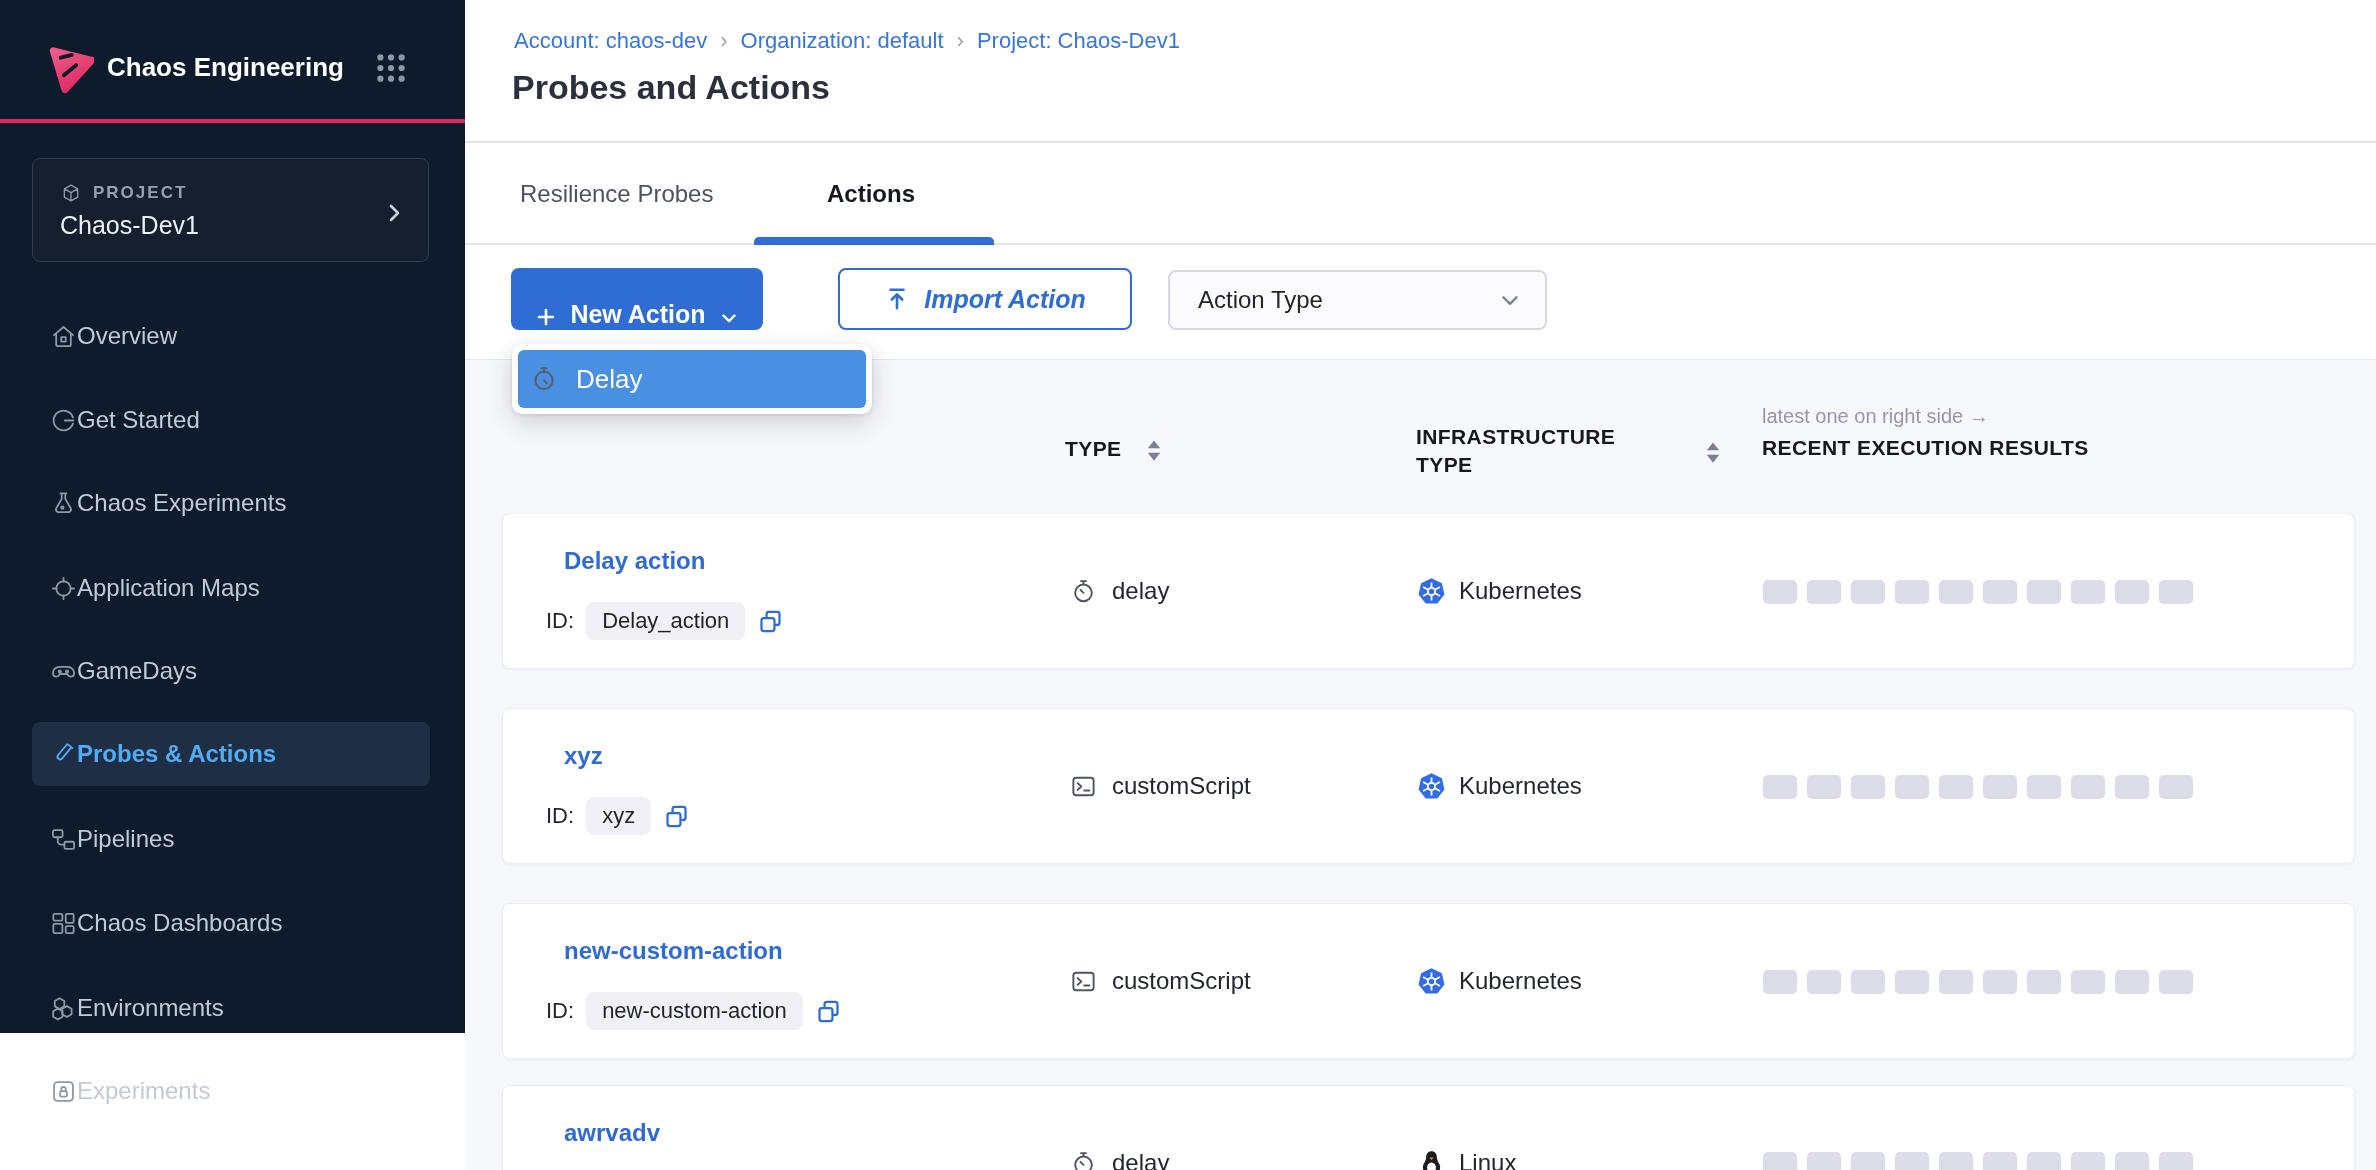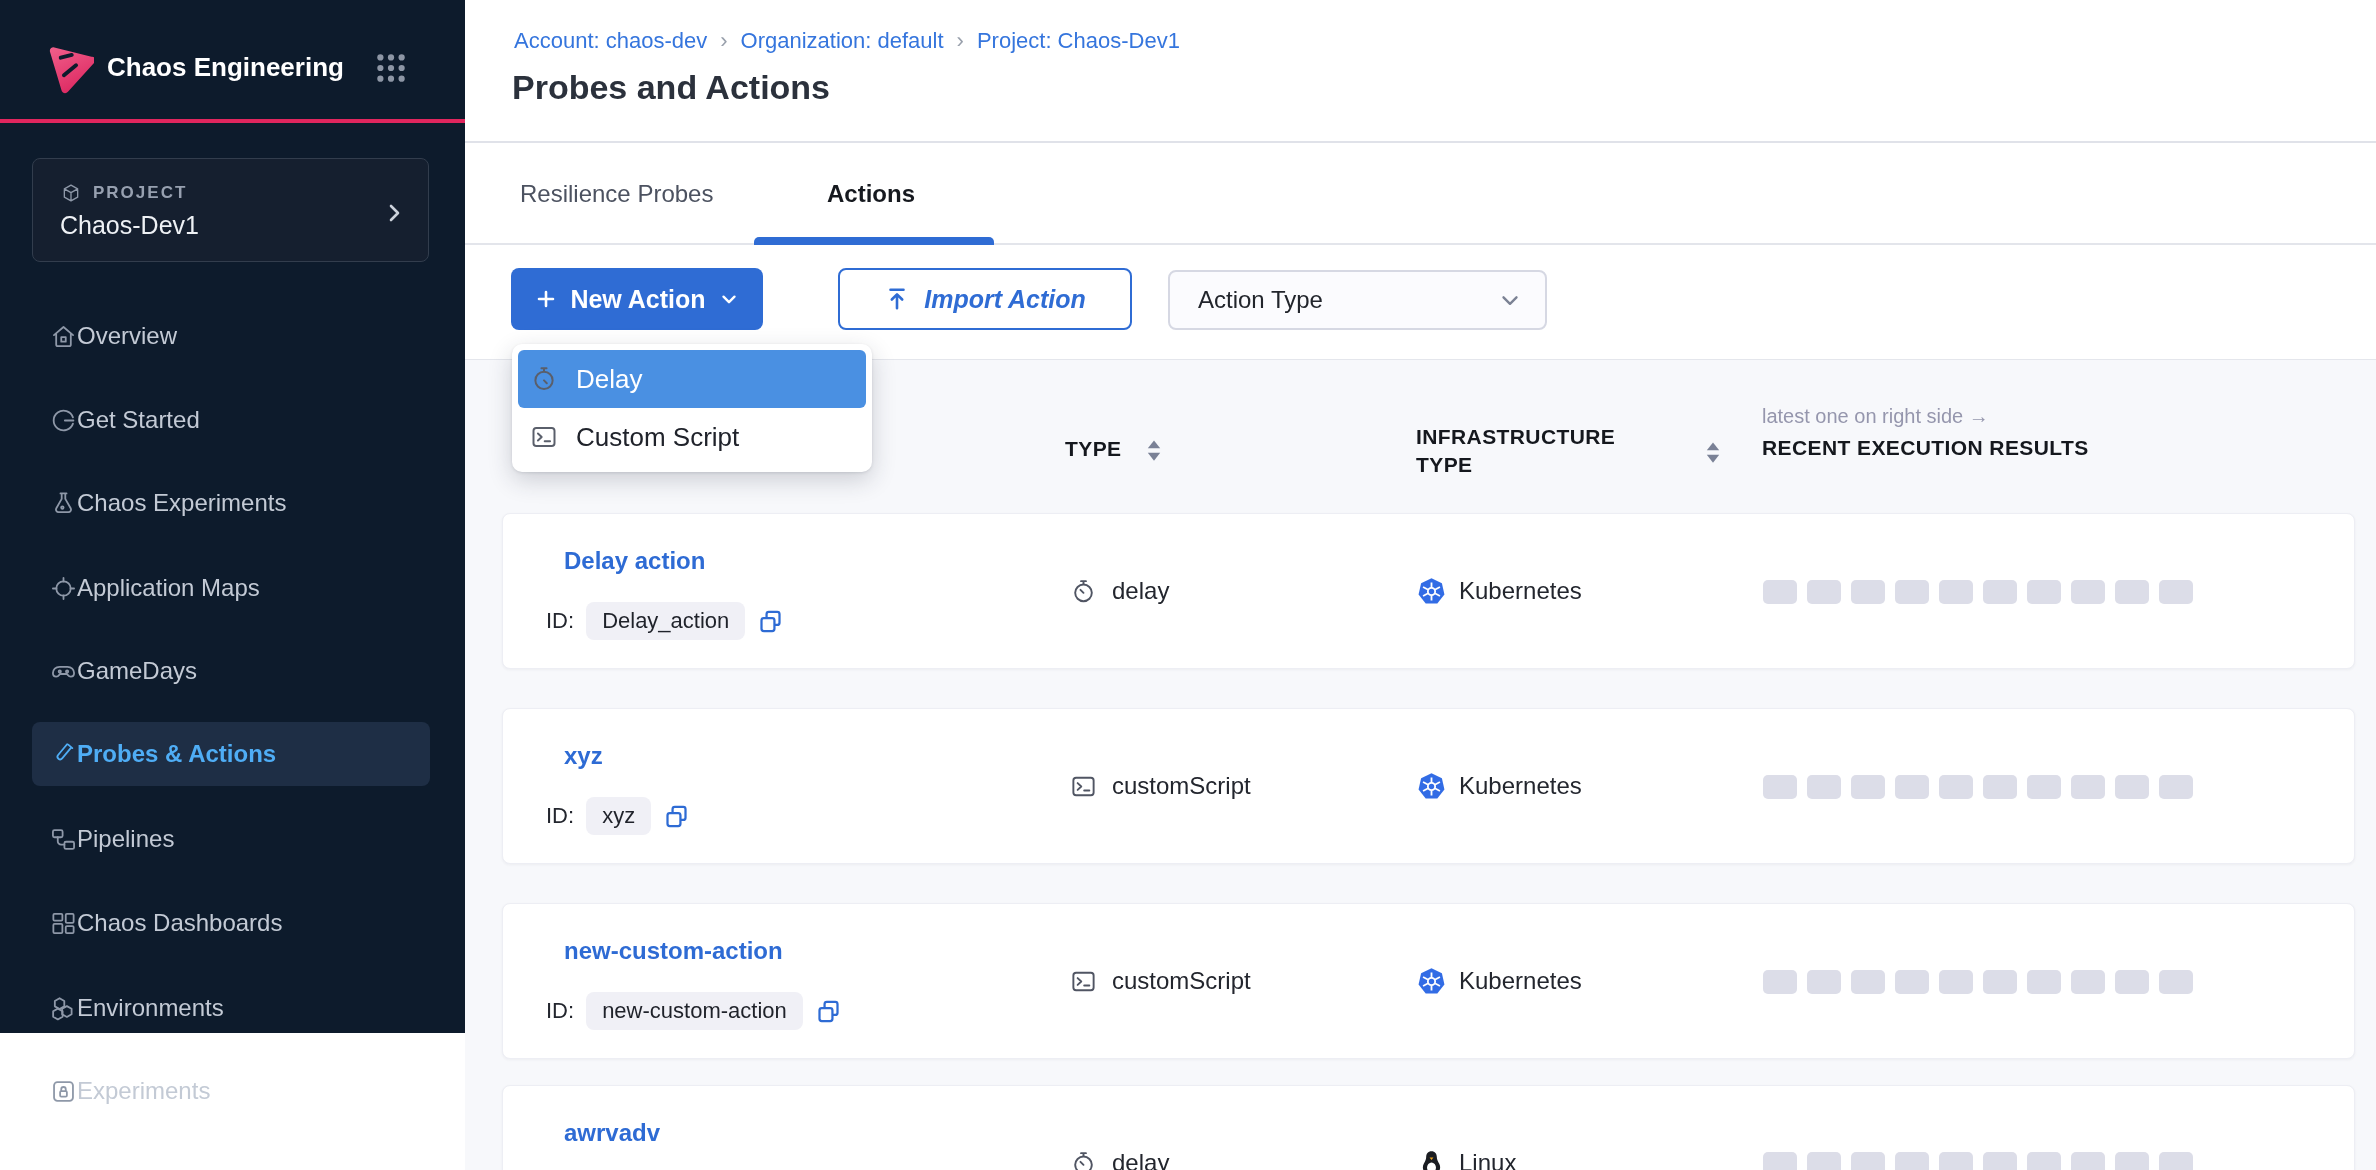--- a/index.html
+++ b/index.html
@@ -58,21 +58,21 @@
   .tab-probes{left:55px;color:#4c5260;}
   .tab-actions{left:362px;color:#16191f;font-weight:bold;}
   .tab-border{position:absolute;left:0;top:243px;width:100%;height:2px;background:#e3e5eb;}
   .tab-underline{
     position:absolute;left:289px;top:237px;width:240px;height:8px;
     background:#2f6cd4;border-radius:5px 5px 0 0;
   }
   
   .btn-new{
     position:absolute;left:46px;top:268px;width:252px;height:62px;border:none;border-radius:8px;
-    background:#2f6cd4;color:#fff;display:flex;align-items:center;justify-content:center;gap:12px;
+    background:#2f6cd4;color:#fff;display:flex;align-items:flex-end;justify-content:center;gap:12px;
     font-size:25px;font-weight:bold;cursor:pointer;font-family:inherit;
   }
   .btn-import{
     position:absolute;left:373px;top:268px;width:294px;height:62px;box-sizing:border-box;
     border:2px solid #2f6cd4;border-radius:8px;background:#fff;color:#2f6cd4;
     display:flex;align-items:center;justify-content:center;gap:14px;
     font-size:25px;font-weight:bold;cursor:pointer;font-family:inherit;font-style:italic;
   }
   .select-action-type{
     position:absolute;left:703px;top:270px;width:379px;height:60px;box-sizing:border-box;
@@ -483,22 +483,15 @@
   </div>
 
   <div class="menu">
     <div class="menu-item highlight">
       <svg class="gray-ico" width="28" height="28" viewBox="0 0 24 24" style="stroke:#5a5f6b">
         <circle cx="12" cy="13.2" r="7.4"></circle>
           <path d="M9.8 2.8 h4.4 M12 2.8 v2.6 M12 13.2 l2.4 2.4"></path>
       </svg>
       <span class="menu-label">Delay</span>
     </div>
-    <div class="menu-item">
-      <svg class="gray-ico" width="28" height="28" viewBox="0 0 24 24" style="stroke:#5a5f6b">
-        <rect x="3" y="4.2" width="18" height="15.6" rx="2.4"></rect>
-          <path d="M6.8 9 l3.2 3 -3.2 3 M12.6 15.6 h4.6"></path>
-      </svg>
-      <span class="menu-label">Custom Script</span>
-    </div>
   </div>
 
 </main>
 
 </body></html>

